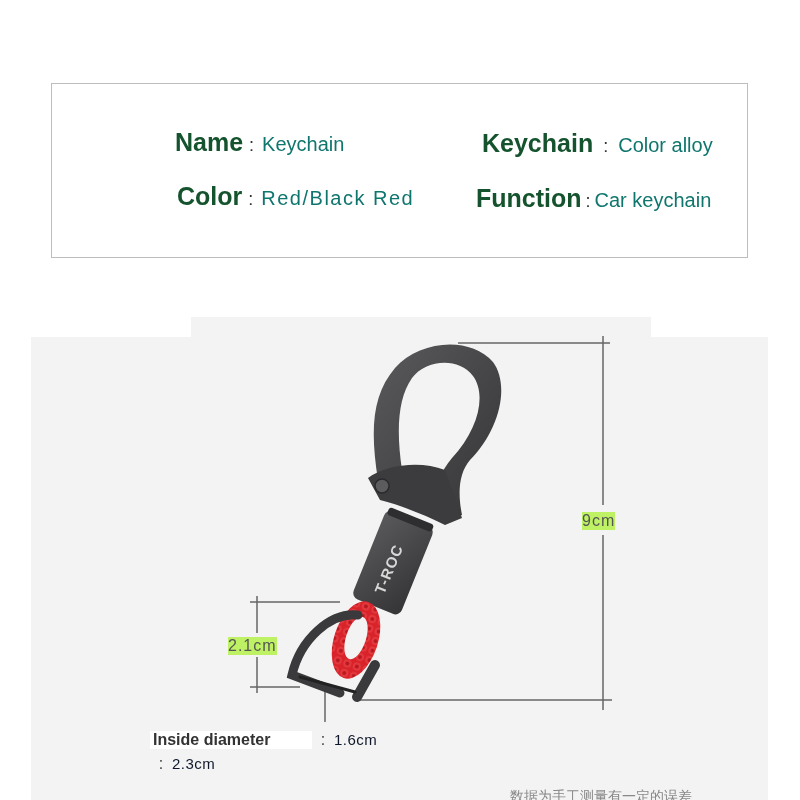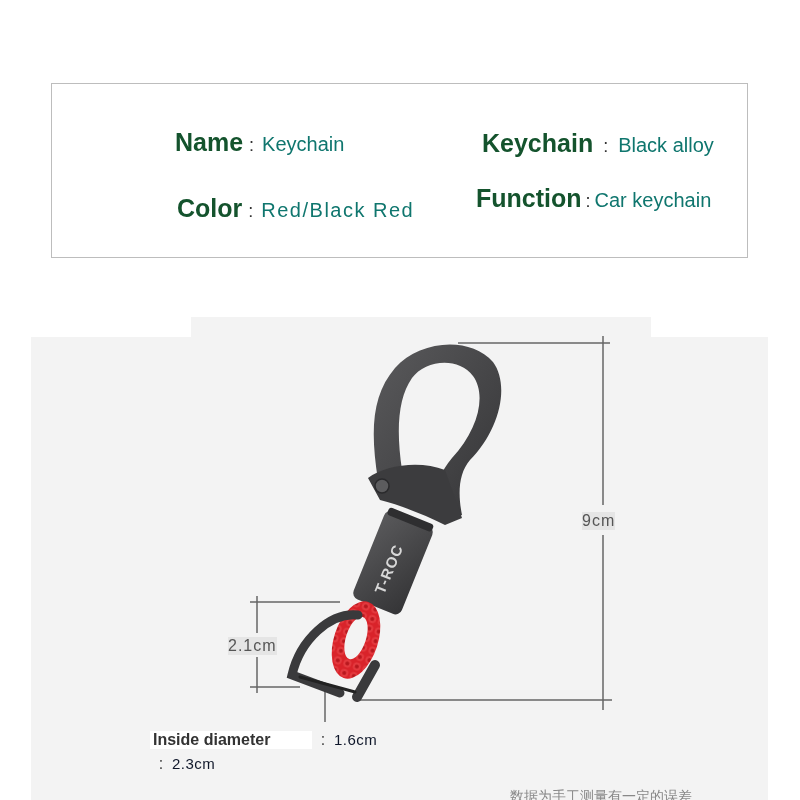--- a/index.html
+++ b/index.html
@@ -6,41 +6,41 @@
   body { width:800px; height:800px; background:#ffffff; position:relative; overflow:hidden; font-family:"Liberation Sans", sans-serif; }
   .spec-box { position:absolute; left:51px; top:83px; width:697px; height:175px; border:1.5px solid #bdbdbd; box-sizing:border-box; background:#fff; }
   .spec { position:absolute; white-space:nowrap; color:#222; }
   .spec .lbl { font-weight:bold; font-size:25px; color:#14532d; }
   .spec .sep { font-size:18px; color:#333; margin:0 8px 0 6px; }
   .spec .val { font-size:20px; color:#0f766e; }
   .spec.color .val { letter-spacing:1.5px; }
   .stage-tab { position:absolute; left:191px; top:317px; width:460px; height:22px; background:#f3f3f3; }
   .stage { position:absolute; left:31px; top:337px; width:737px; height:463px; background:#f3f3f3; }
   .product { position:absolute; left:0; top:0; width:800px; height:800px; }
-  .dim-label { position:absolute; font-size:16px; color:#555; letter-spacing:1px; background:#e5e5e5; }
+  .dim-label { position:absolute; font-size:16px; color:#555; letter-spacing:1px; background:#bef264; }
   .diam { position:absolute; left:150px; top:731px; }
   .diam-row { display:flex; align-items:baseline; height:24px; }
   .diam-lbl { width:156px; text-align:left; font-weight:bold; font-size:16px; color:#333; background:#fff; padding:0 3px; }
   .diam-sep { width:22px; text-align:center; color:#444; font-size:16px; }
   .diam-val { font-size:15px; color:#0f172a; letter-spacing:0.5px; }
   .caption { position:absolute; left:510px; top:788px; font-size:14px; color:#888; white-space:nowrap; }
 </style>
 </head>
 <body>
 
 <div class="spec-box"></div>
 
 <div class="spec name" style="left:175px; top:128px;">
   <span class="lbl">Name</span><span class="sep">:</span><span class="val">Keychain</span>
 </div>
-<div class="spec color" style="left:177px; top:182px;margin-top:12px;">
+<div class="spec color" style="left:177px; top:182px;">
   <span class="lbl">Color</span><span class="sep">:</span><span class="val">Red/Black Red</span>
 </div>
 <div class="spec material" style="left:482px; top:129px;">
-  <span class="lbl">Keychain</span><span class="sep" style="margin:0 10px 0 10px">:</span><span class="val">Black alloy</span>
+  <span class="lbl">Keychain</span><span class="sep" style="margin:0 10px 0 10px">:</span><span class="val">Color alloy</span>
 </div>
 <div class="spec function" style="left:476px; top:184px;">
   <span class="lbl">Function</span><span class="sep" style="margin:0 4px 0 4px">:</span><span class="val">Car keychain</span>
 </div>
 
 <div class="stage-tab"></div>
 <div class="stage"></div>
 
 <svg class="product" viewBox="0 0 800 800">
   <defs>

